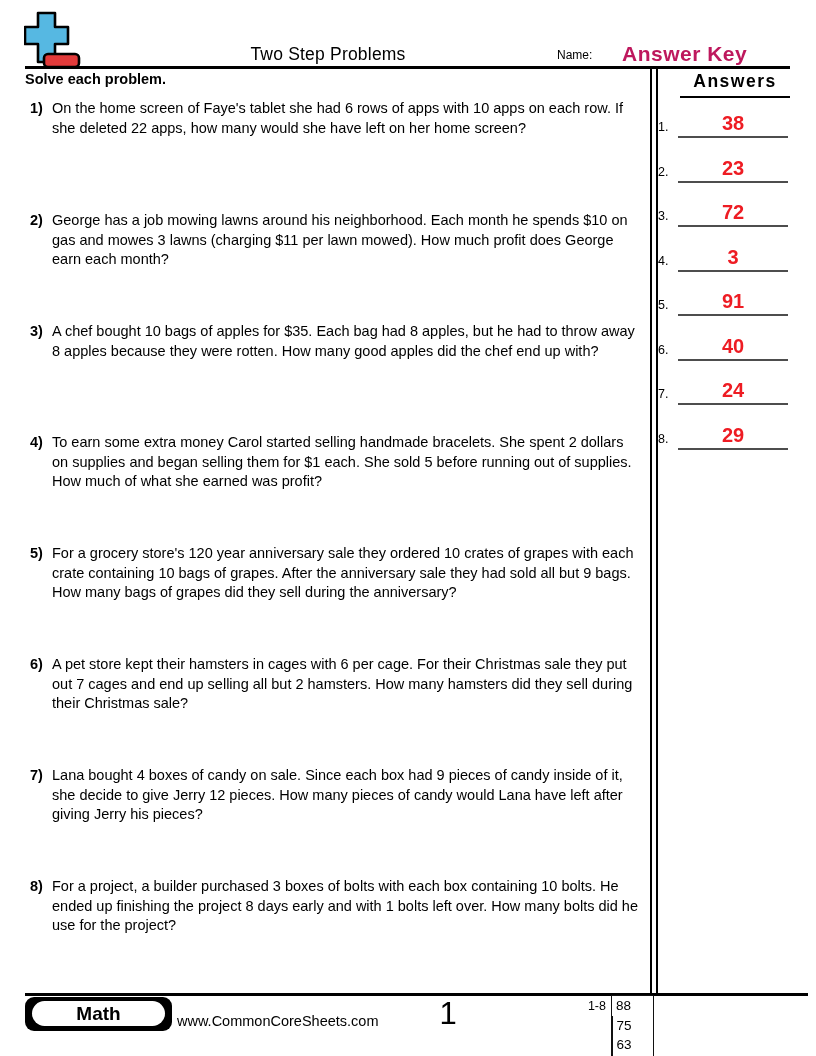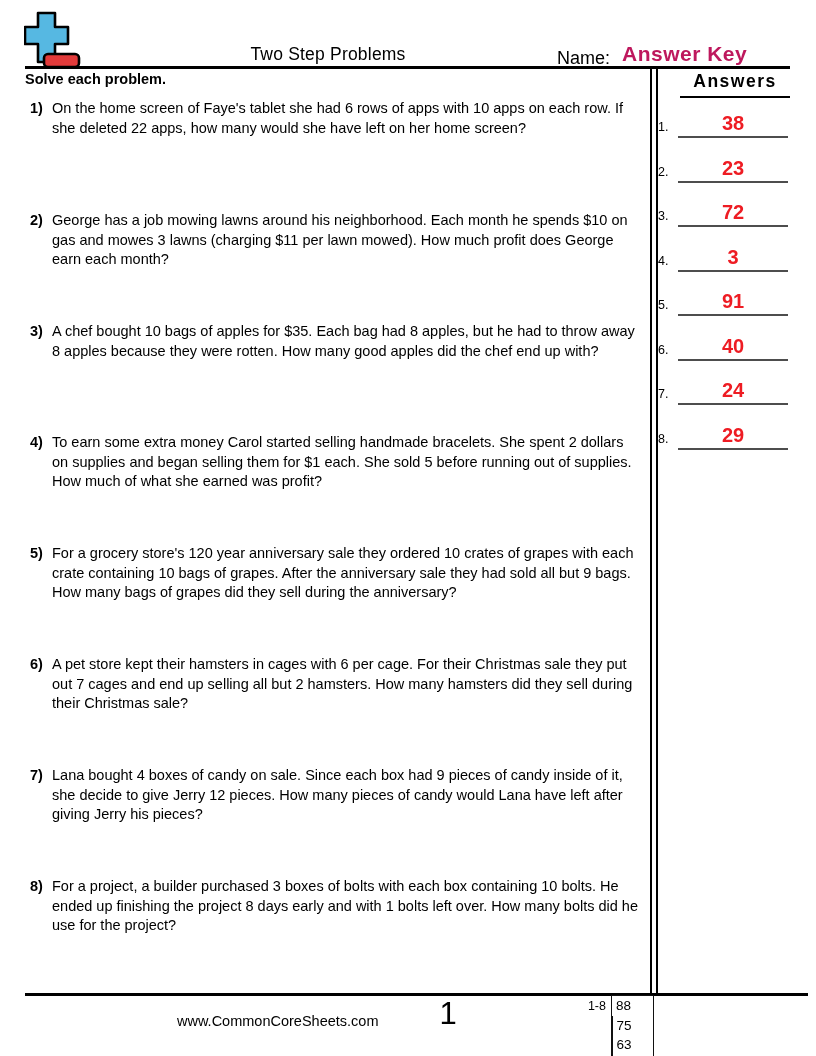--- a/index.html
+++ b/index.html
@@ -7,21 +7,21 @@
   .page {
     position:relative; width:816px; height:1056px; background:#fff;
     font-family:"Liberation Sans", sans-serif; color:#000; overflow:hidden;
     margin:0 auto;
   }
 
   
   .logo-svg { position:absolute; left:24px; top:10px; }
   .ws-title { position:absolute; left:160px; top:44px; width:336px; text-align:center;
               font-size:17.5px; letter-spacing:.2px; }
-  .name-label { position:absolute; left:557px; top:48px; font-size:18px; }
+  .name-label { position:absolute; left:557px; top:48px; font-size:12px; }
   .answer-key { position:absolute; left:622px; top:42px; font-size:21px; font-weight:bold;
                 color:#be185d; letter-spacing:.5px; }
   .header-rule { position:absolute; left:25px; top:66px; width:765px; height:2.6px; background:#000; }
 
   
   .instructions { position:absolute; left:25px; top:71px; font-size:14.5px; font-weight:bold; }
 
   
   .problem { position:absolute; left:25px; width:620px; display:flex; }
   .pnum { flex:0 0 27px; padding-left:5px; font-weight:bold; font-size:14.5px; line-height:19.5px; }
@@ -140,20 +140,23 @@
   <div class="answer-row" style="top:375px">
     <span class="anum">7.</span>
     <span class="aval">24</span>
   </div>
   <div class="answer-row" style="top:420px">
     <span class="anum">8.</span>
     <span class="aval">29</span>
   </div>
 
   <div class="footer-rule"></div>
+  <div class="math-badge">
+    <div class="math-badge-inner">Math</div>
+  </div>
   <div class="website">www.CommonCoreSheets.com</div>
   <div class="page-num">1</div>
   <div class="score-range">1-8</div>
   <div class="score-table">
     <div class="score-cell">88</div>
     <div class="score-cell">75</div>
     <div class="score-cell">63</div>
     <div class="score-cell">50</div>
     <div class="score-cell">38</div>
     <div class="score-cell hl">25</div>

